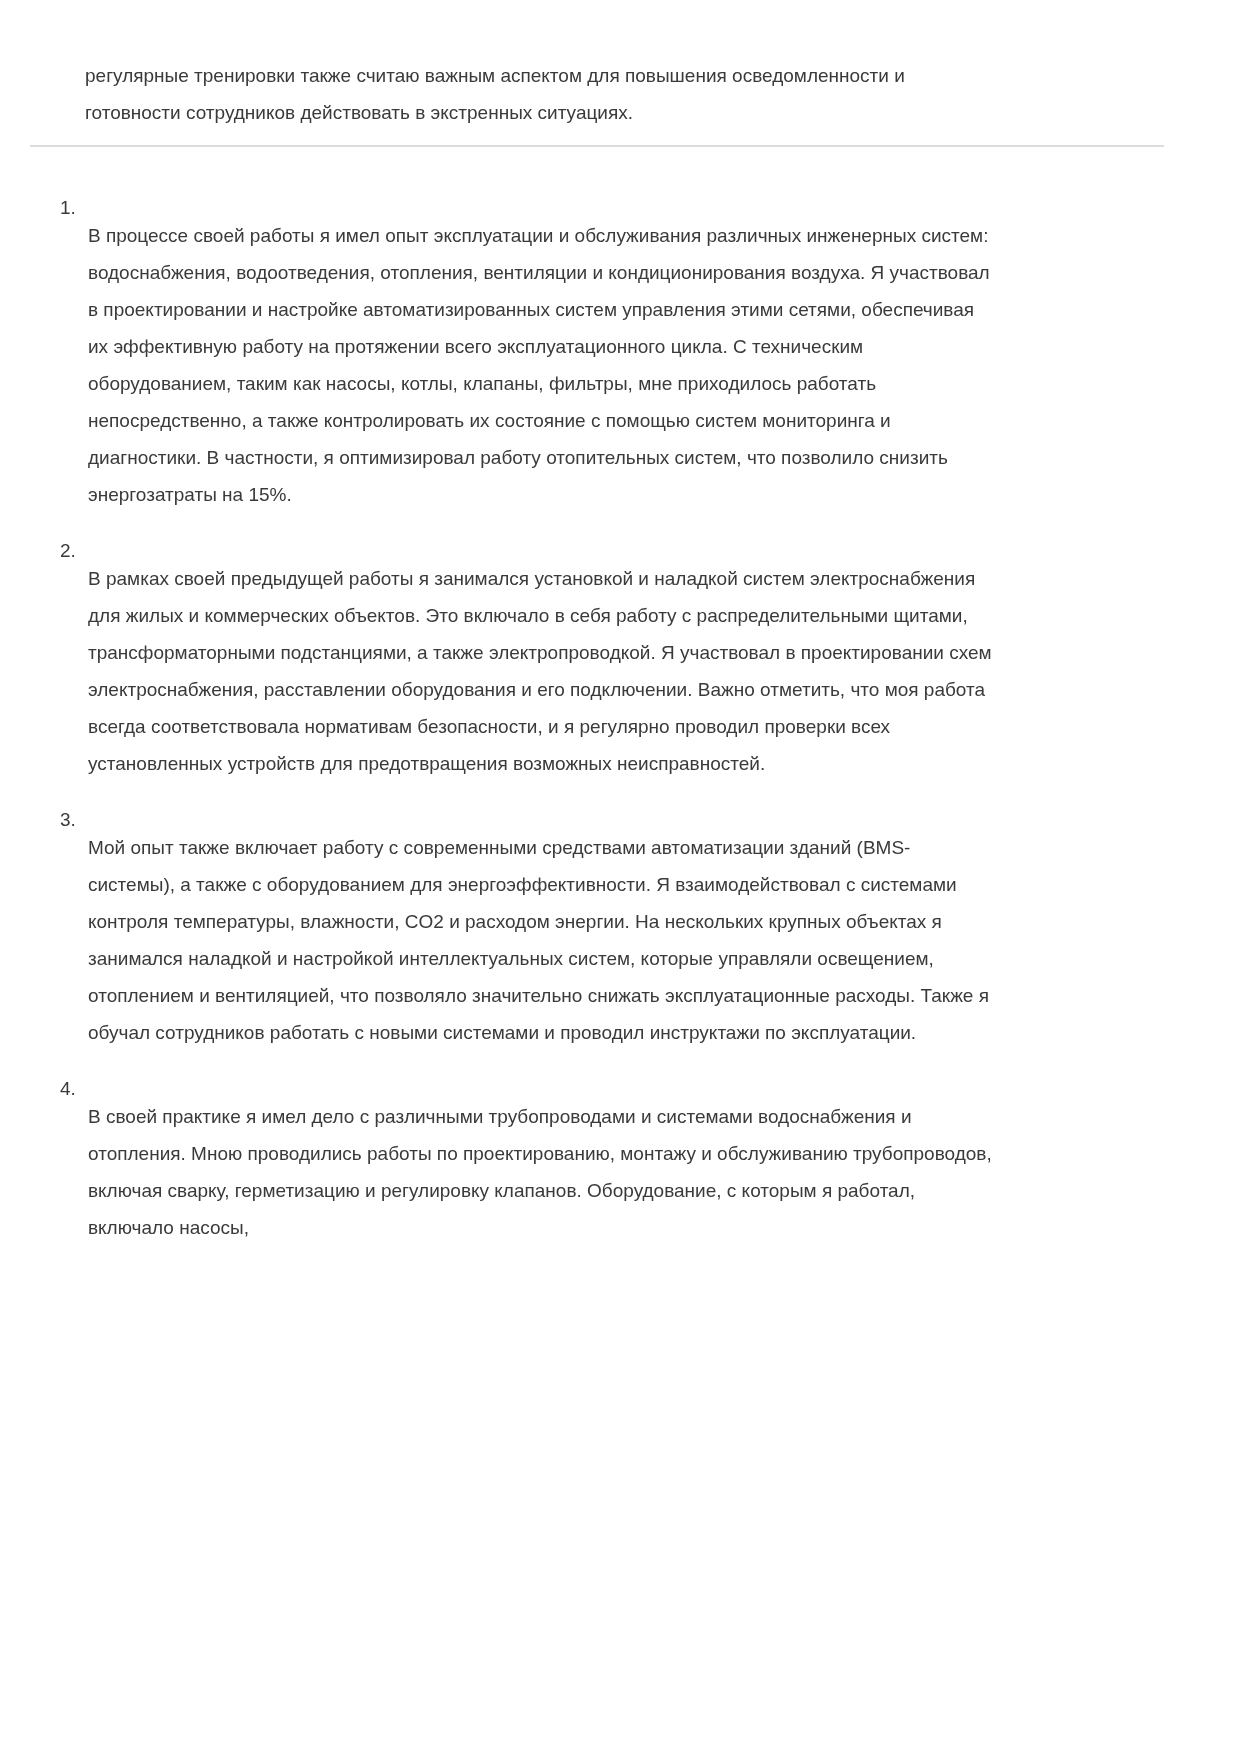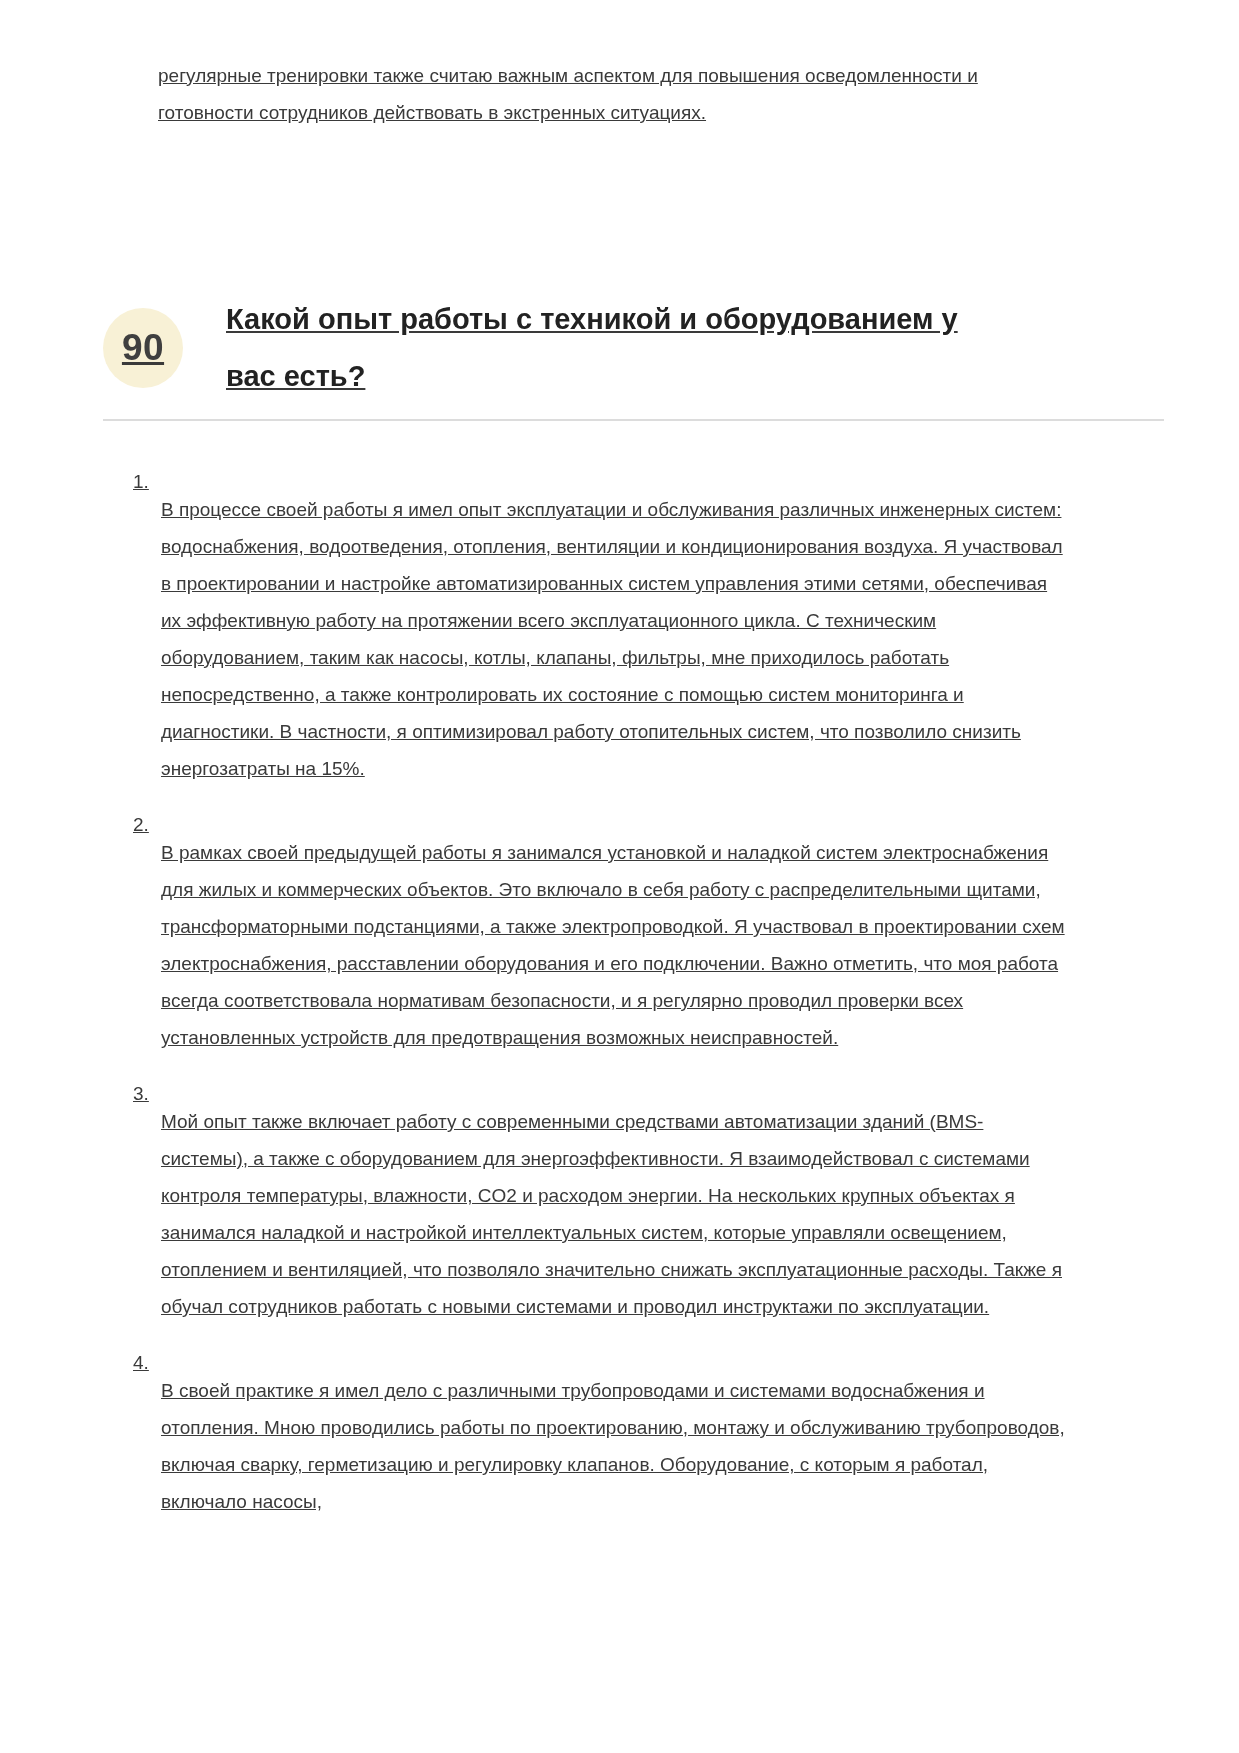--- a/index.html
+++ b/index.html
@@ -8,22 +8,21 @@
     position: relative;
     width: 1239px;
     height: 1753px;
     margin: 0 auto;
     background: #ffffff;
     font-family: "Liberation Sans", "DejaVu Sans", sans-serif;
     color: #3a3a3a;
     overflow: hidden;
   }
   .content {
-    padding: 57px 75px 0 103px;
-    text-decoration: underline;
+    padding: 57px 75px 0 30px;
   }
 
   
   .intro {
     margin-left: 55px;
     max-width: 855px;
     font-size: 19px;
     line-height: 37px;
     color: #3a3a3a;
   }
@@ -88,26 +87,20 @@
   }
 </style>
 </head>
 <body>
 
 <div class="page">
   <div class="content">
 
     <p class="intro">регулярные тренировки также считаю важным аспектом для повышения осведомленности и готовности сотрудников действовать в экстренных ситуациях.</p>
 
-    <div class="question-block">
-      <div class="badge">
-        <span>90</span>
-      </div>
-      <h2 class="question-title">Какой опыт работы с техникой и оборудованием у вас есть?</h2>
-    </div>
 
     <div class="divider"></div>
 
     <ol class="answers">
       <li class="answer">
         <span class="marker">1.</span>
         <span class="text">В процессе своей работы я имел опыт эксплуатации и обслуживания различных инженерных систем: водоснабжения, водоотведения, отопления, вентиляции и кондиционирования воздуха. Я участвовал в проектировании и настройке автоматизированных систем управления этими сетями, обеспечивая их эффективную работу на протяжении всего эксплуатационного цикла. С техническим оборудованием, таким как насосы, котлы, клапаны, фильтры, мне приходилось работать непосредственно, а также контролировать их состояние с помощью систем мониторинга и диагностики. В частности, я оптимизировал работу отопительных систем, что позволило снизить энергозатраты на 15%.</span>
       </li>
       <li class="answer">
         <span class="marker">2.</span>

